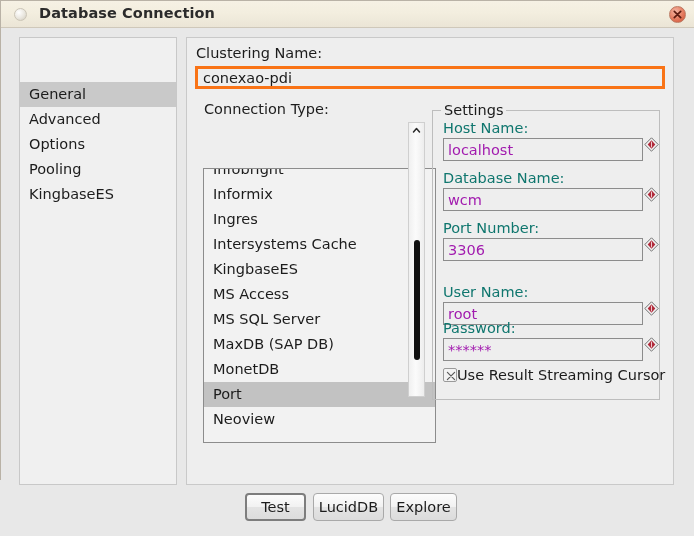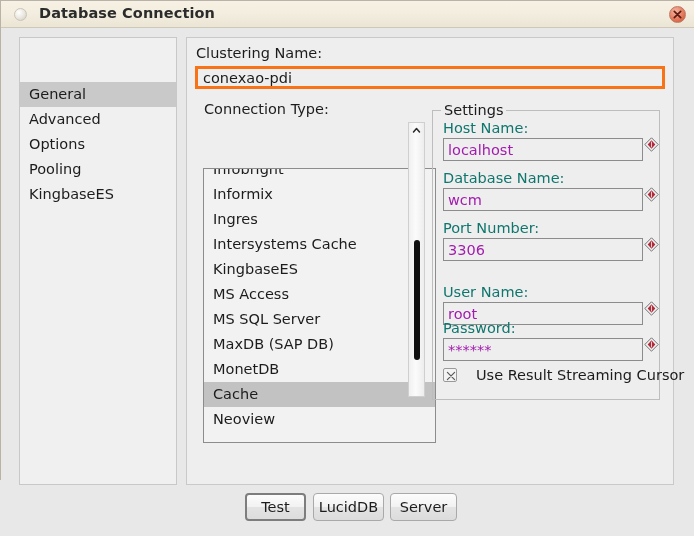--- a/index.html
+++ b/index.html
@@ -261,21 +261,21 @@
     width: 14px; height: 14px;
     box-sizing: border-box;
     background: #f3f3f3;
     border: 1px solid #9a9a9a;
     border-radius: 2px;
     position: relative;
     flex: 0 0 auto;
   }
   #stream-cursor-box svg { position: absolute; left: 2px; top: 2px; }
   #stream-cursor-label {
-    margin-left: 19px;
+    margin-left: 0;
     font-size: 14.5px;
     color: #1c1c1c;
     white-space: nowrap;
   }
 
   
   #footer {
     position: absolute;
     left: 0;
     top: 465px;
@@ -336,21 +336,21 @@
         <div id="conn-type-list">
           <div class="type-item">Infobright</div>
           <div class="type-item">Informix</div>
           <div class="type-item">Ingres</div>
           <div class="type-item">Intersystems Cache</div>
           <div class="type-item">KingbaseES</div>
           <div class="type-item">MS Access</div>
           <div class="type-item">MS SQL Server</div>
           <div class="type-item">MaxDB (SAP DB)</div>
           <div class="type-item">MonetDB</div>
-          <div class="type-item selected">Cache</div>
+          <div class="type-item selected">Port</div>
           <div class="type-item">Neoview</div>
 
         </div>
       </div>
 
       <div id="type-scrollbar" style="left:221px;">
         <div id="scroll-up-arrow">
           <svg width="15" height="15" viewBox="0 0 15 15">
             <path d="M4.5 9 L7.5 5.5 L10.5 9" fill="none" stroke="#2a2a2a" stroke-width="1.5" stroke-linecap="round" stroke-linejoin="round"></path>
           </svg>
@@ -428,17 +428,17 @@
             </svg>
           </span>
           <span id="stream-cursor-label">Use Result Streaming Cursor</span>
         </div>
       </div>
     </div>
 
     <div id="footer">
       <button class="dlg-button focused" style="left:244px; width:61px;">Test</button>
       <button class="dlg-button" style="left:312px; width:71px;">LucidDB</button>
-      <button class="dlg-button" style="left:389px; width:67px;">Server</button>
+      <button class="dlg-button" style="left:389px; width:67px;">Explore</button>
     </div>
 
   </div>
 </div>
 
 </body></html>

